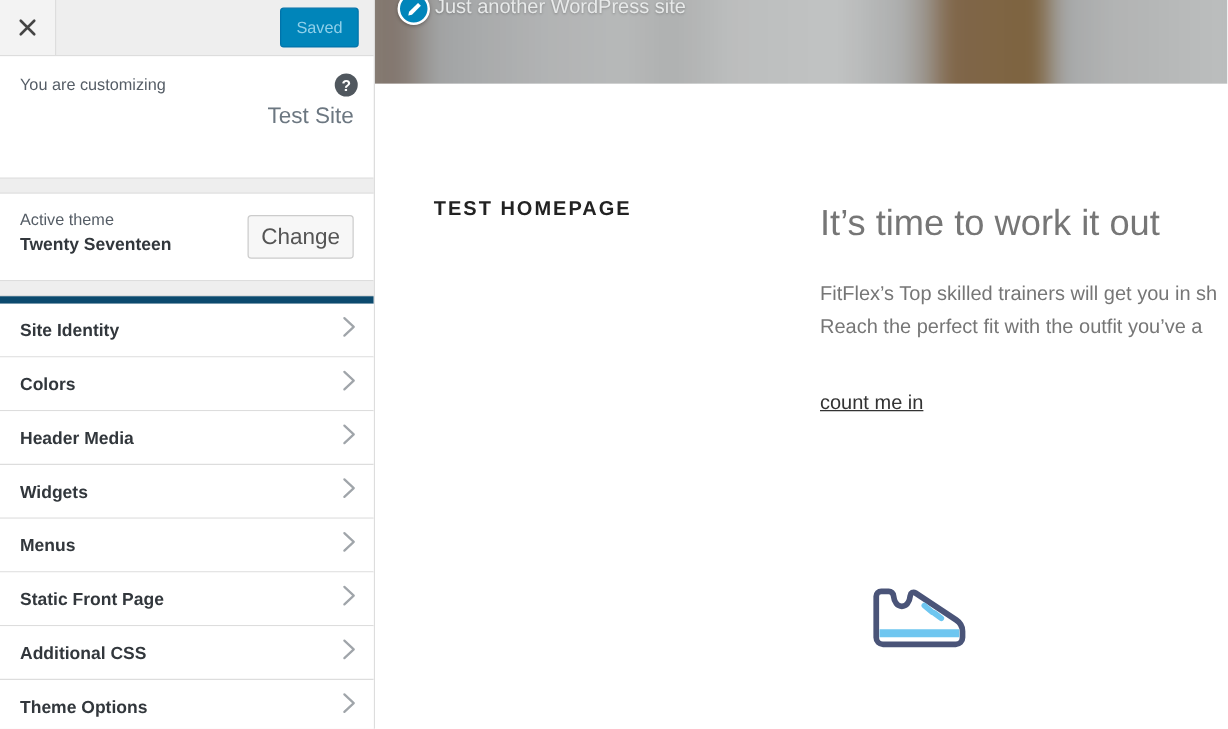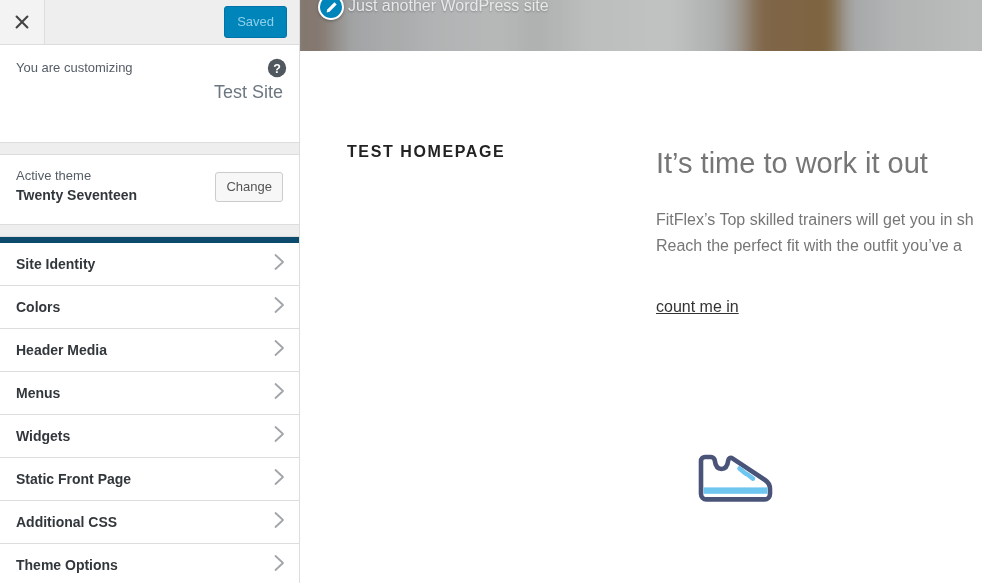--- a/index.html
+++ b/index.html
@@ -127,21 +127,21 @@
     margin-top: 0;
   }
   .cz-theme-change {
     position: absolute;
     top: 17px;
     right: 16px;
     background: #f7f7f7;
     border: 1px solid #cccccc;
     border-radius: 3px;
     color: #555555;
-    font-size: 13px;
+    font-size: 18px;
     line-height: 1;
     padding: 7px 10px 8px;
     cursor: pointer;
     font-family: "Liberation Sans", sans-serif;
   }
 
   
   .cz-sections {
     background: #ffffff;
     border-top: 6px solid #0c4a6e;
@@ -175,21 +175,21 @@
     top: 0; left: 300px;
     width: 682px;
     height: 583px;
     background: #ffffff;
     overflow: hidden;
   }
 
   
   .pv-header {
     position: relative;
-    height: 51px;
+    height: 67px;
     overflow: hidden;
     background: #b9bbbb;
   }
   .pv-header-photo {
     position: absolute;
     inset: -20px -10px -20px -10px;
     background:
       linear-gradient(90deg,
         #8e8177 0px, #8d8076 30px,
         #b0b2b3 60px, #c3c5c6 150px,
@@ -347,30 +347,30 @@
       <div class="cz-section">
         <span class="cz-section-label">Header Media</span>
         <span class="cz-chevron">
           <svg width="11" height="17" viewBox="0 0 11 17" aria-hidden="true">
             <path d="M1.5 1.5 L9 8.5 L1.5 15.5" fill="none" stroke="#a0a5aa" stroke-width="1.8" stroke-linecap="round" stroke-linejoin="round"></path>
           </svg>
         </span>
       </div>
 
       <div class="cz-section">
+        <span class="cz-section-label">Widgets</span>
+        <span class="cz-chevron">
+          <svg width="11" height="17" viewBox="0 0 11 17" aria-hidden="true">
+            <path d="M1.5 1.5 L9 8.5 L1.5 15.5" fill="none" stroke="#a0a5aa" stroke-width="1.8" stroke-linecap="round" stroke-linejoin="round"></path>
+          </svg>
+        </span>
+      </div>
+
+      <div class="cz-section">
         <span class="cz-section-label">Menus</span>
-        <span class="cz-chevron">
-          <svg width="11" height="17" viewBox="0 0 11 17" aria-hidden="true">
-            <path d="M1.5 1.5 L9 8.5 L1.5 15.5" fill="none" stroke="#a0a5aa" stroke-width="1.8" stroke-linecap="round" stroke-linejoin="round"></path>
-          </svg>
-        </span>
-      </div>
-
-      <div class="cz-section">
-        <span class="cz-section-label">Widgets</span>
         <span class="cz-chevron">
           <svg width="11" height="17" viewBox="0 0 11 17" aria-hidden="true">
             <path d="M1.5 1.5 L9 8.5 L1.5 15.5" fill="none" stroke="#a0a5aa" stroke-width="1.8" stroke-linecap="round" stroke-linejoin="round"></path>
           </svg>
         </span>
       </div>
 
       <div class="cz-section">
         <span class="cz-section-label">Static Front Page</span>
         <span class="cz-chevron">

